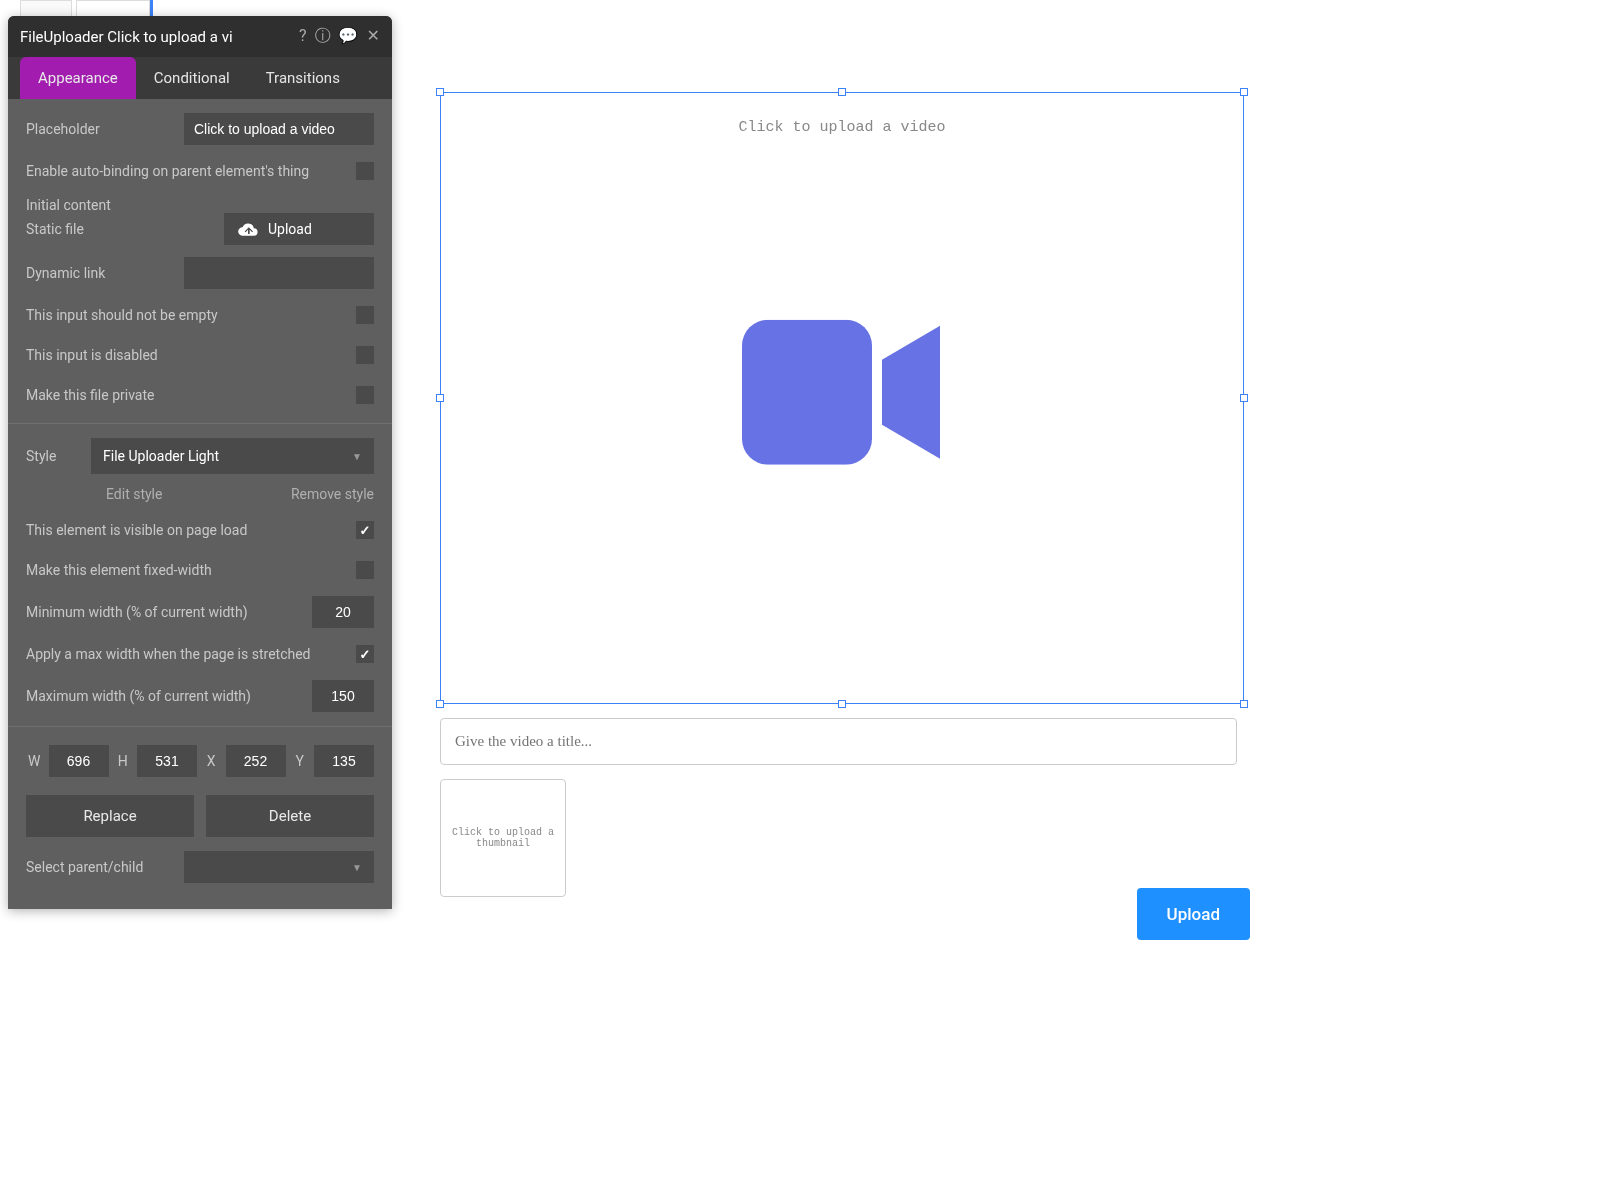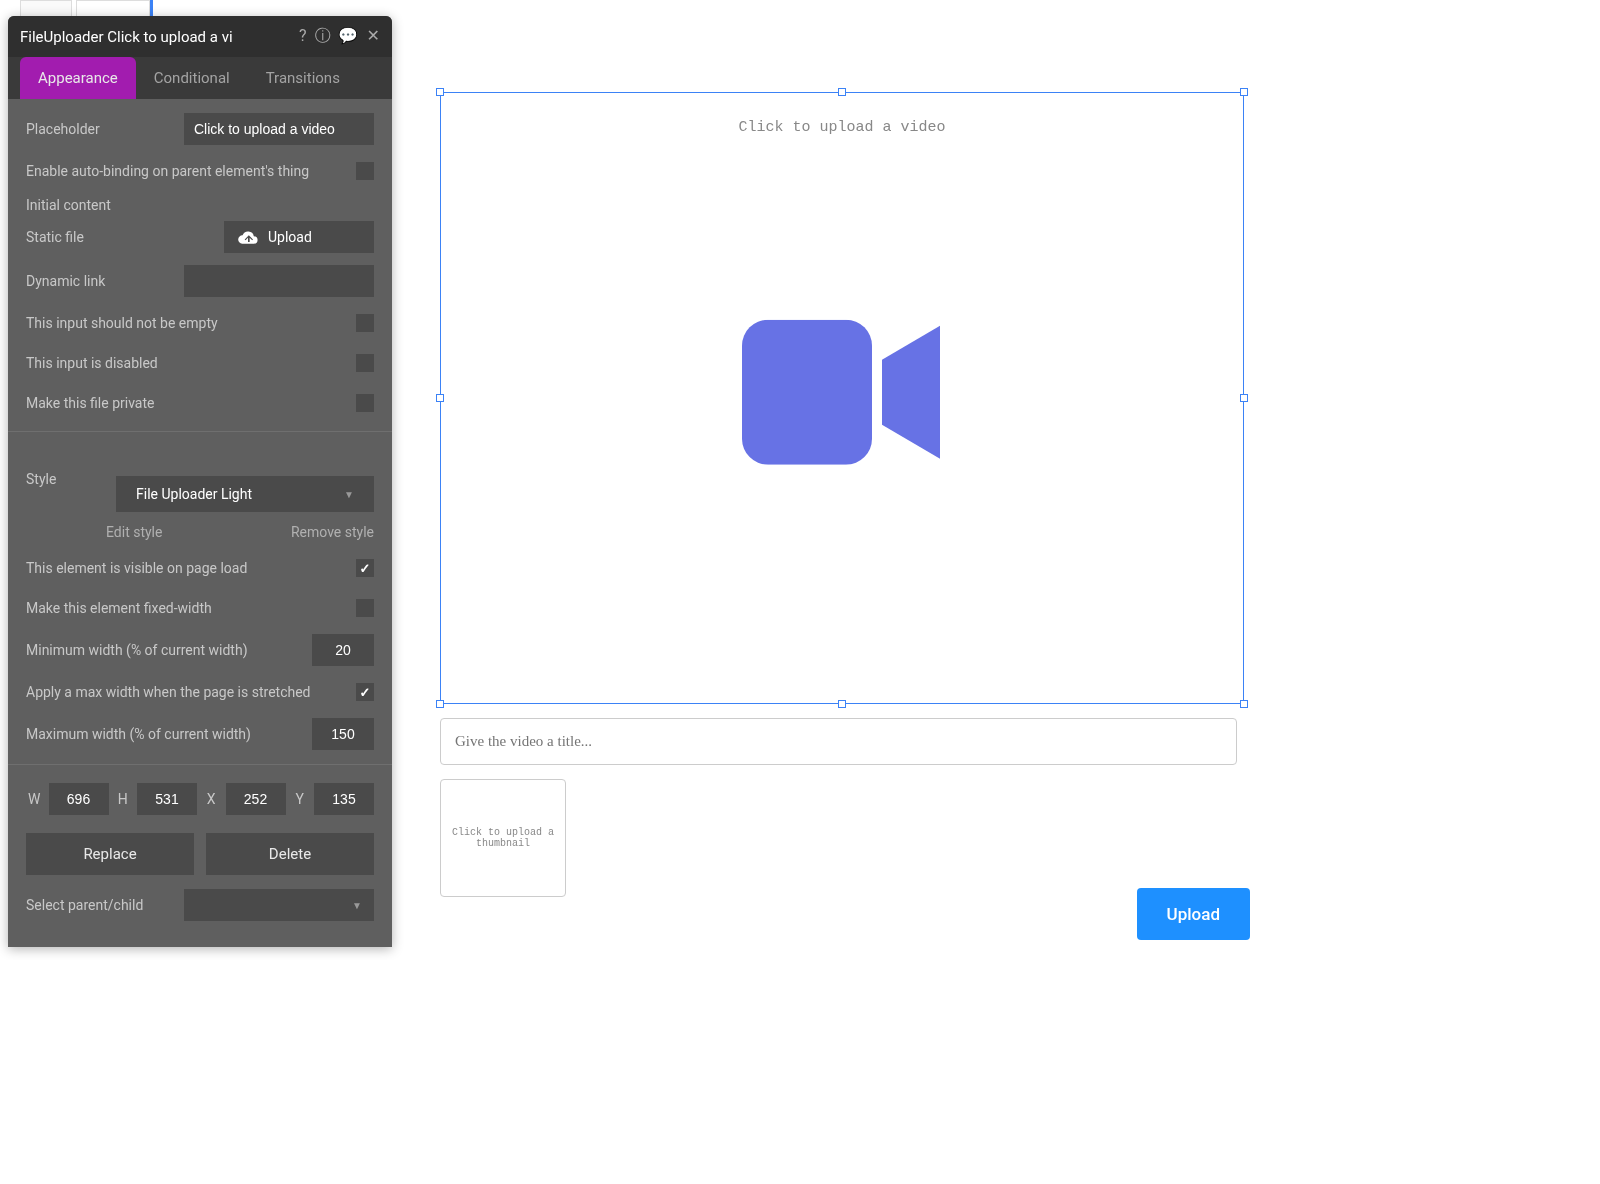--- a/index.html
+++ b/index.html
@@ -5,35 +5,35 @@
 * { box-sizing: border-box; margin: 0; padding: 0; }
 body { font-family: -apple-system, BlinkMacSystemFont, "Segoe UI", Roboto, sans-serif; background: #fff; width: 1280px; height: 960px; overflow: hidden; position: relative; }
 
 .panel { position: absolute; left: 8px; top: 16px; width: 384px; background: #5f5f5f; color: #d0d0d0; border-radius: 6px 6px 0 0; box-shadow: 0 2px 12px rgba(0,0,0,0.3); }
 .panel-header { background: #2f2f2f; padding: 10px 12px; display: flex; align-items: center; justify-content: space-between; border-radius: 6px 6px 0 0; }
 .panel-title { color: #fff; font-size: 15px; white-space: nowrap; overflow: hidden; text-overflow: ellipsis; max-width: 260px; }
 .panel-icons { display: flex; gap: 8px; }
 .panel-icons span { color: #aaa; font-size: 16px; cursor: pointer; }
 
 .tabs { display: flex; background: #3a3a3a; padding: 0 12px; }
-.tab { padding: 12px 18px; color: #a3a3a3; font-size: 15px; cursor: pointer; }
+.tab { padding: 12px 18px; color: #e5e5e5; font-size: 15px; cursor: pointer; }
 .tab.active { background: #a21caf; color: #e8e8e8; border-radius: 6px 6px 0 0; }
 
 .panel-body { padding: 14px 18px; font-size: 14px; }
 .row { display: flex; align-items: center; justify-content: space-between; margin-bottom: 12px; min-height: 28px; }
 .row .label { color: #c8c8c8; flex: 1; }
 .text-input { background: #4a4a4a; color: #fff; border: none; padding: 8px 10px; width: 190px; font-size: 14px; }
 .text-input.small { width: 62px; text-align: center; }
 .checkbox { width: 18px; height: 18px; background: #4a4a4a; display: flex; align-items: center; justify-content: center; cursor: pointer; }
 .checkbox.checked::after { content: "✓"; color: #fff; font-size: 13px; font-weight: bold; }
 .upload-btn { background: #4a4a4a; color: #fff; padding: 8px 14px; display: flex; align-items: center; gap: 10px; width: 150px; cursor: pointer; }
 .cloud-icon { width: 20px; height: 14px; }
-.section-label { color: #c8c8c8; margin-bottom: 8px; font-size: 14px; }
+.section-label { color: #c8c8c8; font-size: 14px; }
 .divider { border-top: 1px solid #6f6f6f; margin: 14px -18px; }
-.select { background: #4a4a4a; color: #fff; padding: 10px 20px; display: flex; align-items: center; justify-content: space-between; cursor: pointer; width: 258px; margin-top: 30px; }
+.select { background: #4a4a4a; color: #fff; padding: 10px 12px; display: flex; align-items: center; justify-content: space-between; cursor: pointer; width: 283px; }
 .chevron { font-size: 10px; color: #999; }
 .style-links { display: flex; justify-content: space-between; margin-top: 6px; padding-left: 80px; font-size: 14px; color: #b0b0b0; }
 .style-links span { cursor: pointer; }
 
 .dims { display: flex; align-items: center; gap: 6px; margin: 18px 0; }
 .dims .dim-label { color: #c8c8c8; width: 18px; text-align: center; }
 .dims input { background: #4a4a4a; color: #fff; border: none; width: 60px; padding: 8px 4px; text-align: center; font-size: 14px; }
 
 .btn-row { display: flex; gap: 12px; margin-bottom: 14px; }
 .panel-btn { flex: 1; background: #4a4a4a; color: #e8e8e8; padding: 12px; text-align: center; cursor: pointer; font-size: 15px; }

